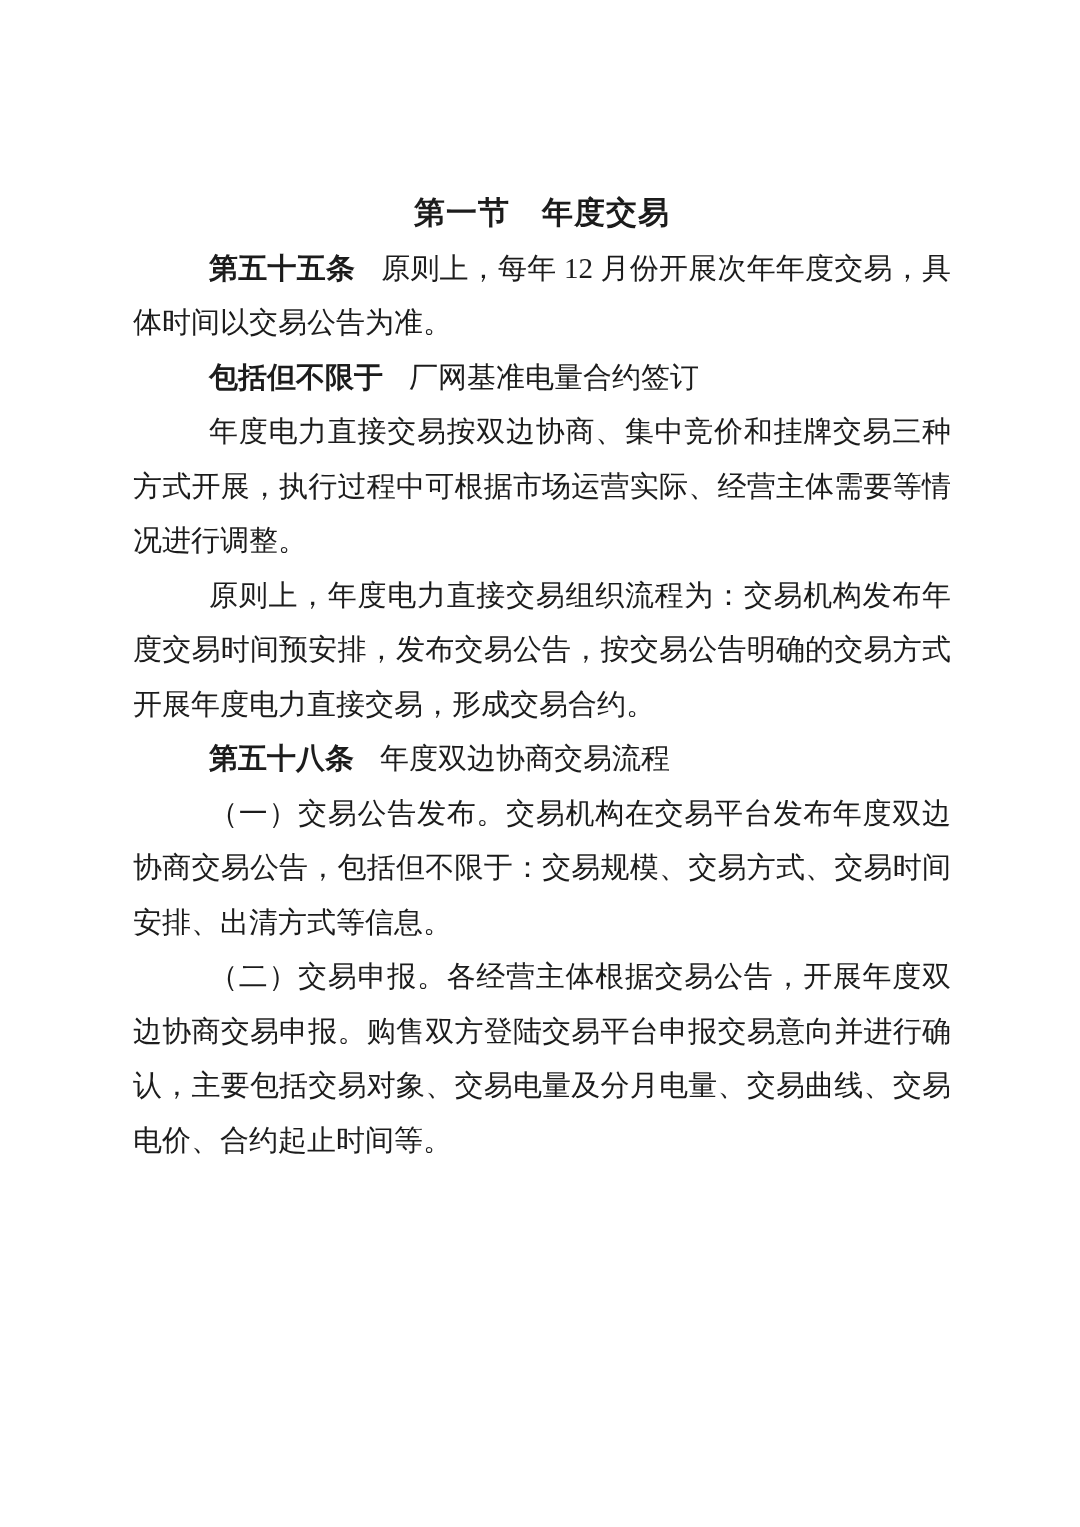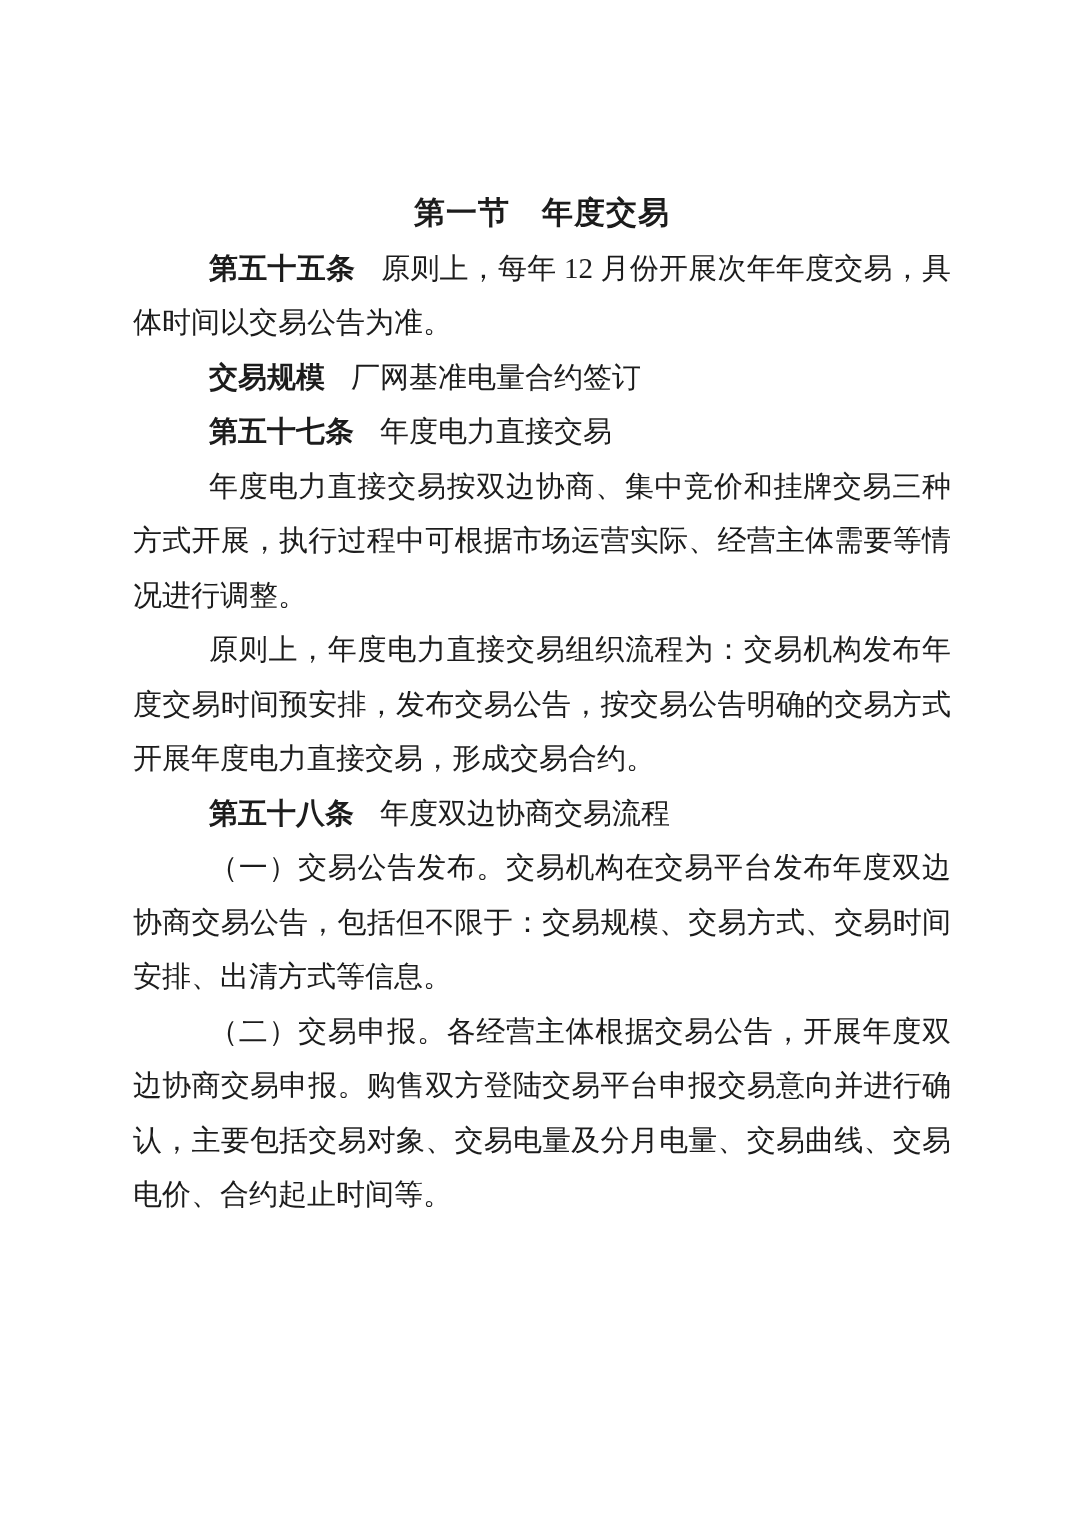--- a/index.html
+++ b/index.html
@@ -58,24 +58,23 @@
 </head>
 <body>
 
 <div class="page">
   <div class="content">
 
     <h1 class="section-title">第一节　年度交易</h1>
 
     <p class="para"><span class="p-label">第五十五条</span><span>原则上，每年 12 月份开展次年年度交易，具体时间以交易公告为准。</span></p>
 
-    <p class="para"><span class="p-label">交易规模</span><span>厂网基准电量合约签订</span></p>
+    <p class="para"><span class="p-label">包括但不限于</span><span>厂网基准电量合约签订</span></p>
 
 
-    <p class="para"><span class="p-label">第五十七条</span><span>年度电力直接交易</span></p>
 
     <p class="para"><span class="p-label"></span><span>年度电力直接交易按双边协商、集中竞价和挂牌交易三种方式开展，执行过程中可根据市场运营实际、经营主体需要等情况进行调整。</span></p>
 
     <p class="para"><span class="p-label"></span><span>原则上，年度电力直接交易组织流程为：交易机构发布年度交易时间预安排，发布交易公告，按交易公告明确的交易方式开展年度电力直接交易，形成交易合约。</span></p>
 
     <p class="para"><span class="p-label">第五十八条</span><span>年度双边协商交易流程</span></p>
 
     <p class="para"><span class="p-label"></span><span>（一）交易公告发布。交易机构在交易平台发布年度双边协商交易公告，包括但不限于：交易规模、交易方式、交易时间安排、出清方式等信息。</span></p>
 
     <p class="para"><span class="p-label"></span><span>（二）交易申报。各经营主体根据交易公告，开展年度双边协商交易申报。购售双方登陆交易平台申报交易意向并进行确认，主要包括交易对象、交易电量及分月电量、交易曲线、交易电价、合约起止时间等。</span></p>

